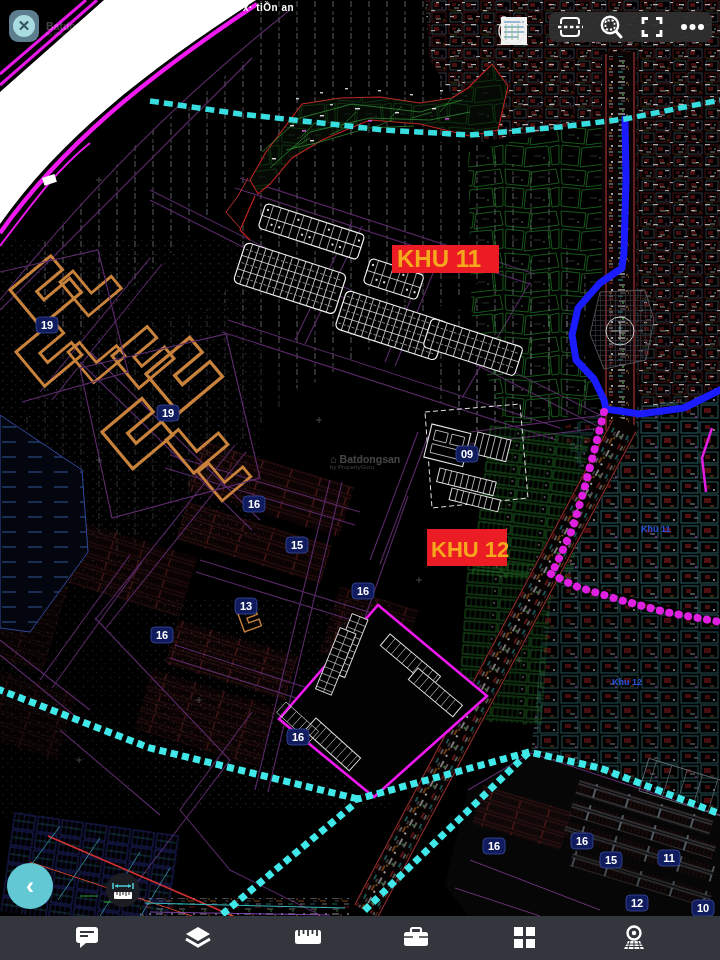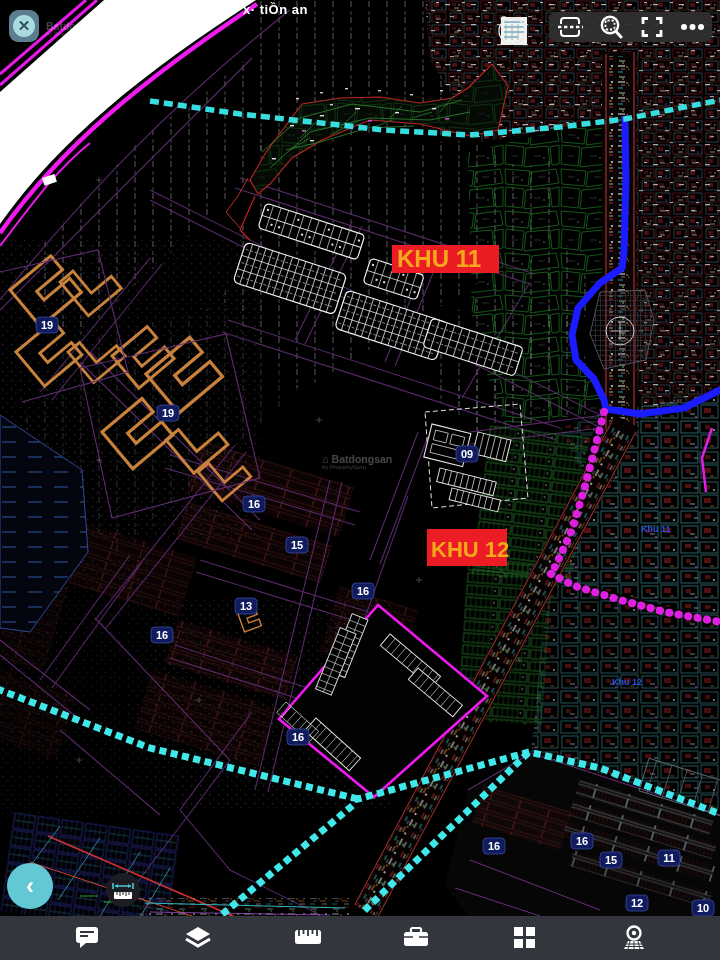--- a/index.html
+++ b/index.html
@@ -5,21 +5,21 @@
 #app{position:relative;width:720px;height:960px;overflow:hidden;background:#000;font-family:"Liberation Sans",sans-serif;}
 #map{position:absolute;left:0;top:0;}
 .ui{position:absolute;z-index:30;}
 #topbar{left:549px;top:12px;width:163px;height:30px;background:rgba(47,47,48,0.95);border-radius:7px;display:flex;align-items:center;justify-content:space-around;}
 #botbar{left:0;top:916px;width:720px;height:44px;background:#33363d;display:flex;align-items:center;}
 .bicon{position:absolute;top:925px;}
 #closebtn{left:9px;top:10px;width:30px;height:32px;background:#5d7e8e;border-radius:9px;display:flex;align-items:center;justify-content:center;}
 #closebtn .c{width:22px;height:22px;border-radius:50%;background:#a8dce0;display:flex;align-items:center;justify-content:center;font-weight:bold;color:#31535f;font-size:15px;}
 #backbtn{left:7px;top:863px;width:46px;height:46px;border-radius:50%;background:#62c9d4;display:flex;align-items:center;justify-content:center;color:#fff;font-size:24px;font-weight:bold;}
 #measbtn{left:106px;top:873px;width:34px;height:34px;border-radius:50%;background:#1c1d22;display:flex;align-items:center;justify-content:center;}
-#maptitle{left:243px;top:2px;color:#fff;font-size:13px;font-weight:bold;letter-spacing:0.5px;}
+#maptitle{left:243px;top:2px;color:#fff;font-size:10px;font-weight:bold;letter-spacing:0.5px;}
 .wm{position:absolute;z-index:25;color:rgba(255,255,255,0.34);font-size:10.5px;font-weight:bold;}
 .wm small{display:block;font-size:6px;font-weight:normal;margin-top:-1px;color:rgba(255,255,255,0.30);}
 </style></head><body>
 <div id="app">
 <svg id="map" width="720" height="960" viewBox="0 0 720 960">
 <defs>
 <pattern id="patHatch" width="18" height="16" patternUnits="userSpaceOnUse">
           <path d="M9,1V7" stroke="#63636b" stroke-width="1.1"></path>
           <path d="M9,11V15" stroke="#55555d" stroke-width="1"></path>
         </pattern>
@@ -558,15 +558,15 @@
     </svg>
 <div class="ui" id="backbtn">‹</div>
 <div class="ui" id="measbtn">
       <svg width="24" height="22" viewBox="0 0 24 22">
         <path d="M2,4 v6 M22,4 v6 M4,7 h16" stroke="#49c8d2" stroke-width="1.6"></path>
         <path d="M4,7 l3,-2 v4 z M20,7 l-3,-2 v4 z" fill="#49c8d2"></path>
         <rect x="3" y="13" width="18" height="7" rx="1" fill="#fff"></rect>
         <path d="M6,13v3M9,13v4M12,13v3M15,13v4M18,13v3" stroke="#1c1d22" stroke-width="1"></path>
       </svg>
     </div>
-<div class="wm" style="left:322px;top:453px;z-index:25;opacity:0.8"><span style="font-size:11px">⌂</span> Batdongsan<small>by PropertyGuru</small></div>
+<div class="wm" style="left:330px;top:453px;z-index:25;opacity:0.8"><span style="font-size:11px">⌂</span> Batdongsan<small>by PropertyGuru</small></div>
 <div class="wm" style="left:46px;top:20px;opacity:0.75">Batdongsan<small>by PropertyGuru</small></div>
 </div>
 
 </body></html>

